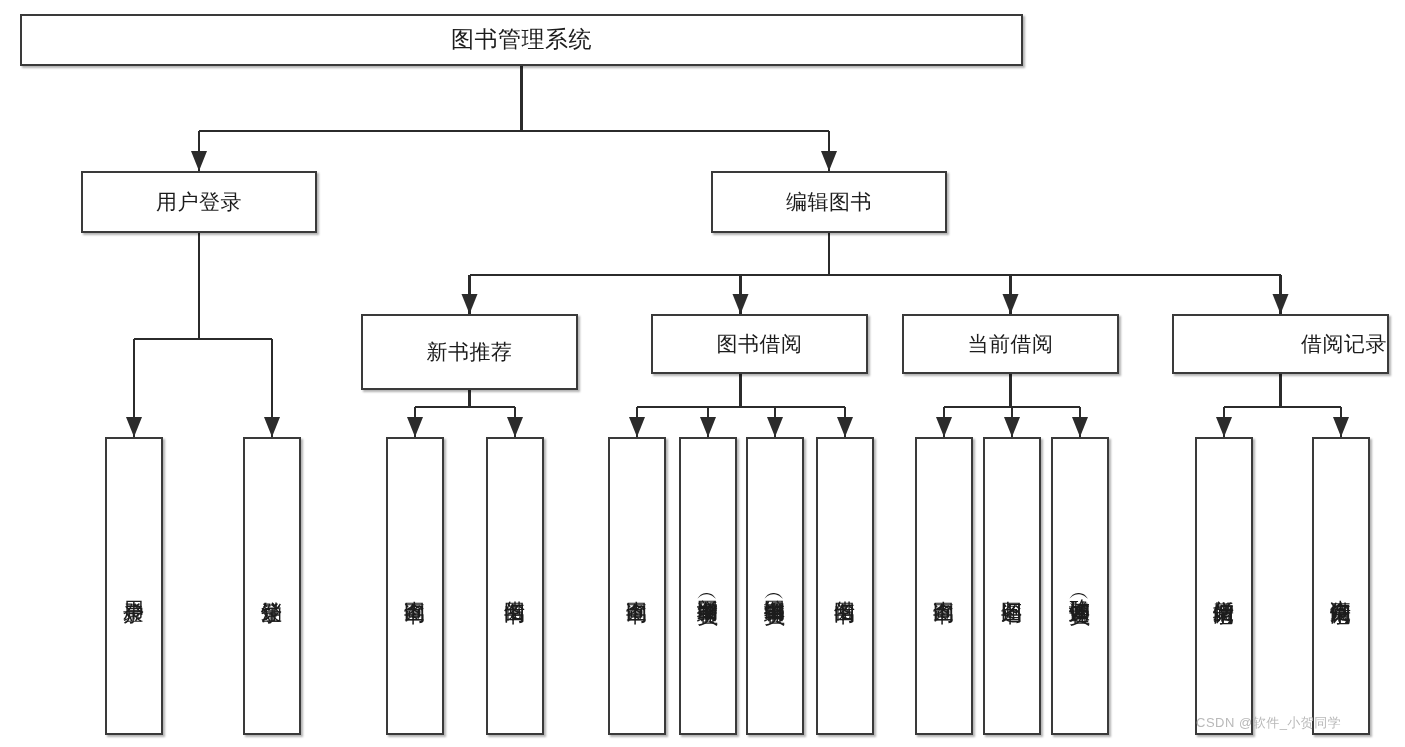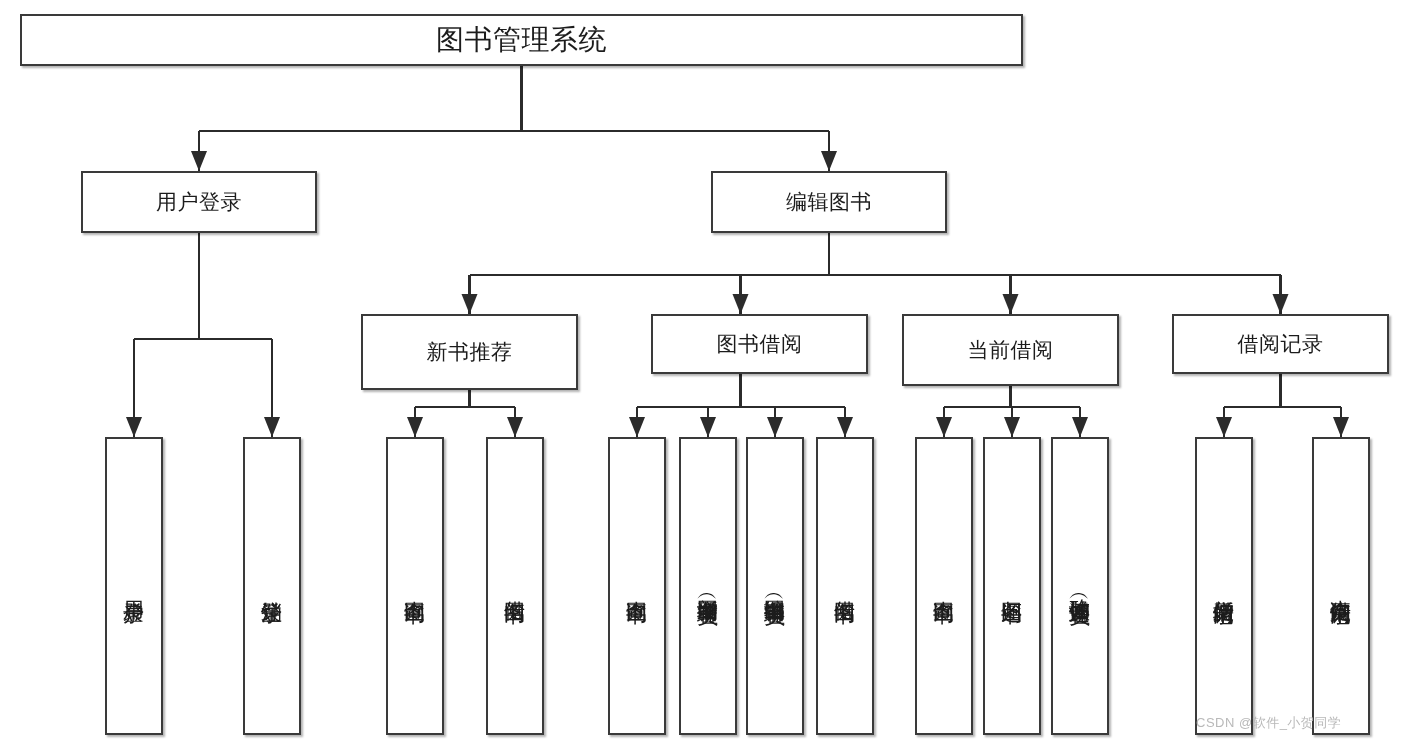--- a/index.html
+++ b/index.html
@@ -46,21 +46,21 @@
     writing-mode: horizontal-tb;
     font-size: 21px;
   }
   .node.vert .label {
     writing-mode: vertical-rl;
     text-orientation: upright;
     font-size: 21px;
     letter-spacing: 1px;
     line-height: 1.1;
   }
-  .node.root .label { font-size: 28px; }
+  .node.root .label { font-size: 23px; }
   #watermark {
     position: absolute;
     left: 1196px;
     top: 714px;
     font-size: 13px;
     color: #b9b9b9;
     white-space: nowrap;
     letter-spacing: 0.5px;
   }
 </style>
@@ -131,24 +131,24 @@
       </div>
       <div class="node horiz" style="left: 711px; top: 171px; width: 236px; height: 62px;">
         <span class="label">编辑图书</span>
       </div>
       <div class="node horiz" style="left: 361px; top: 314px; width: 217px; height: 76px;">
         <span class="label">新书推荐</span>
       </div>
       <div class="node horiz" style="left: 651px; top: 314px; width: 217px; height: 60px;">
         <span class="label">图书借阅</span>
       </div>
-      <div class="node horiz" style="left: 902px; top: 314px; width: 217px; height: 72px;">
+      <div class="node horiz" style="left: 902px; top: 314px; width: 217px; height: 60px;">
         <span class="label">当前借阅</span>
       </div>
-      <div class="node horiz" style="left: 1172px; top: 314px; width: 217px; height: 60px;">
+      <div class="node horiz" style="left: 1172px; top: 314px; width: 217px; height: 60px; justify-content: flex-end;">
         <span class="label">借阅记录</span>
       </div>
       <div class="node vert" style="left: 105px; top: 437px; width: 58px; height: 298px;">
         <span class="label">用户登录</span>
       </div>
       <div class="node vert" style="left: 243px; top: 437px; width: 58px; height: 298px;">
         <span class="label">注销登录</span>
       </div>
       <div class="node vert" style="left: 386px; top: 437px; width: 58px; height: 298px;">
         <span class="label">查询图书</span>

